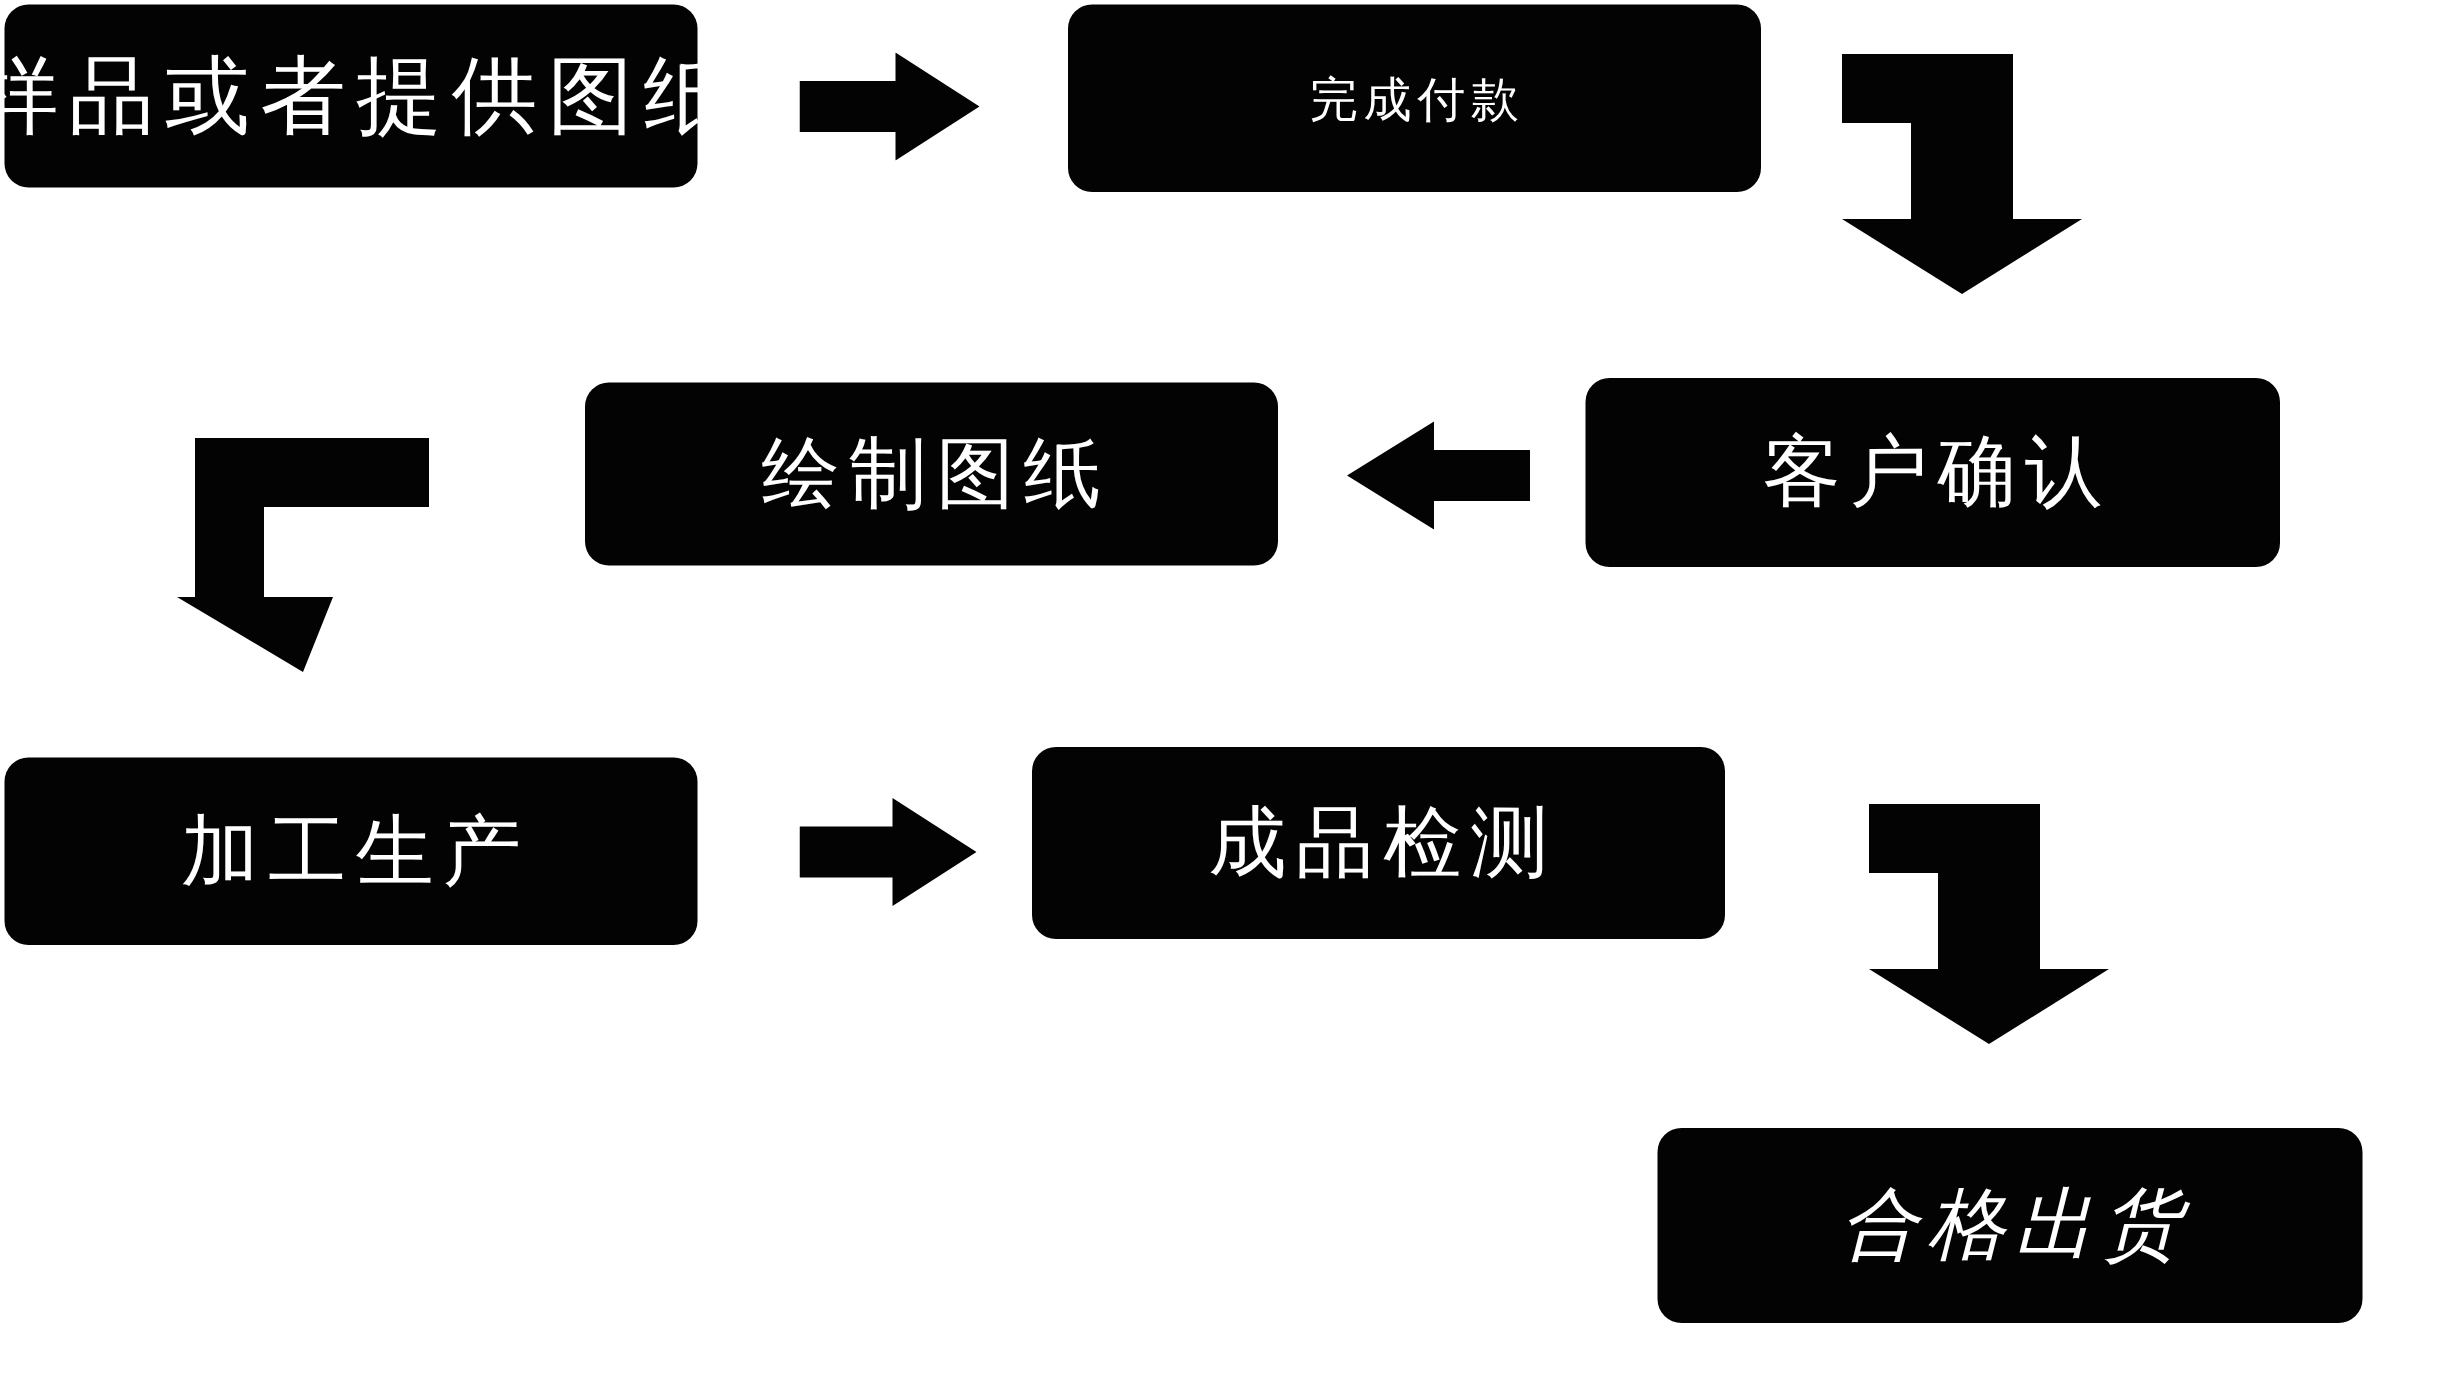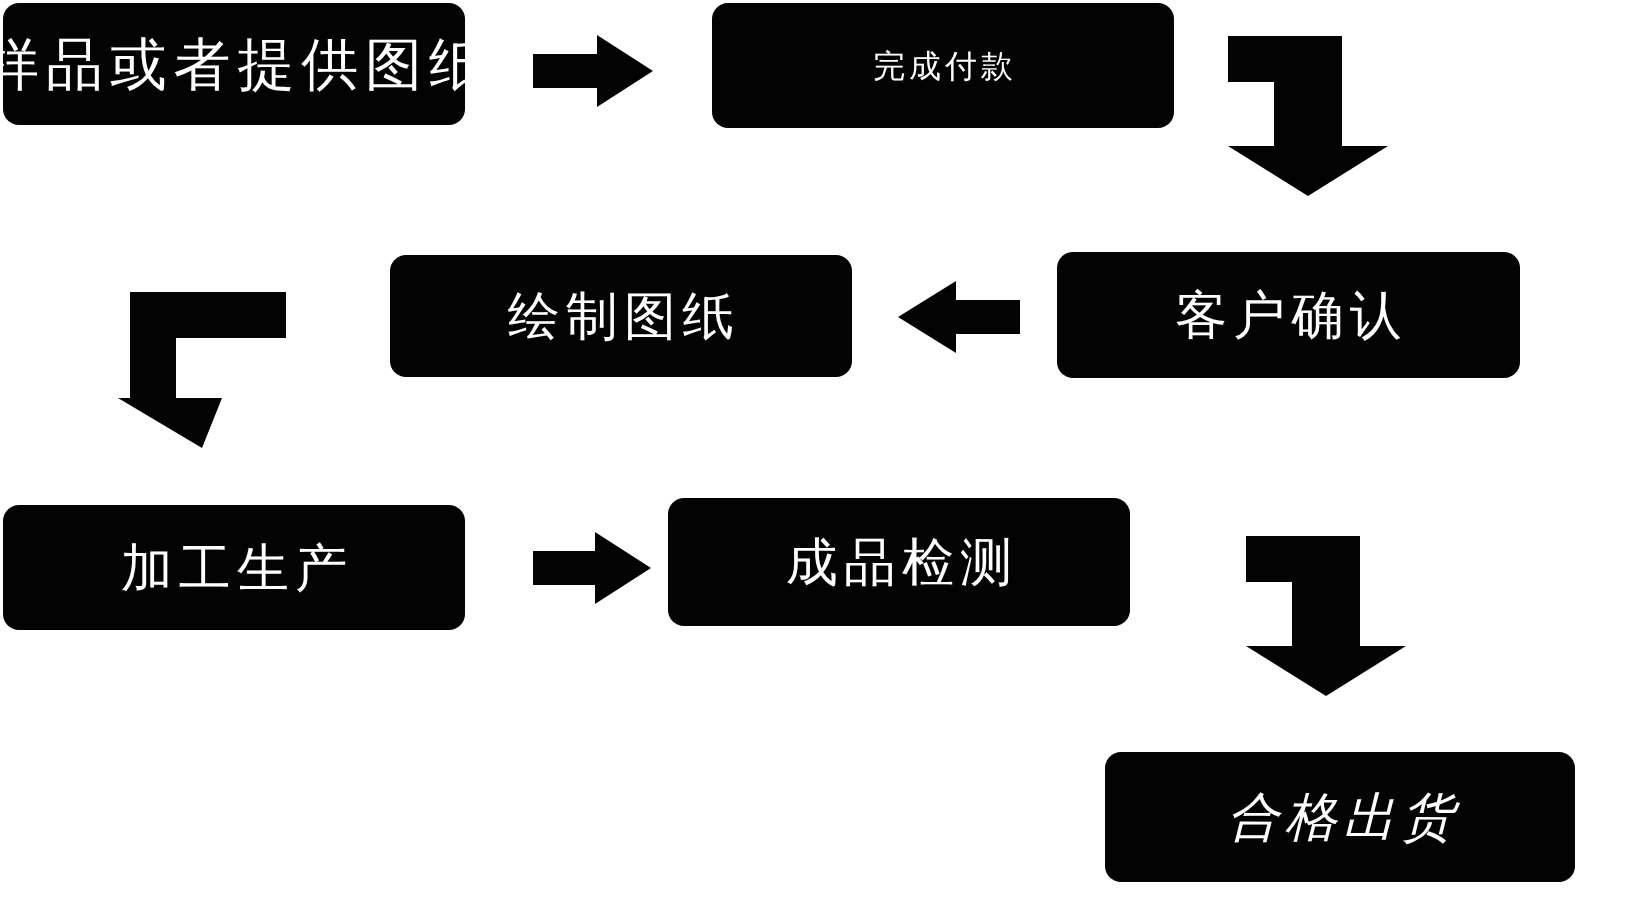--- a/index.html
+++ b/index.html
@@ -33,21 +33,21 @@
   .node .node-label {
     display: block;
     padding-left: 0.12em;
   }
   
   #node-sample      { left: 3px;    top: 3px;   width: 462px; height: 122px; font-size: 57px; }
   #node-payment     { left: 712px;  top: 3px;   width: 462px; height: 125px; font-size: 32px; }
   #node-drawing     { left: 1057px; top: 252px; width: 463px; height: 126px; font-size: 52px; }
   #node-confirm     { left: 390px;  top: 255px; width: 462px; height: 122px; font-size: 52px; }
   #node-production  { left: 3px;    top: 505px; width: 462px; height: 125px; font-size: 52px; }
-  #node-inspection  { left: 668px;  top: 498px; width: 462px; height: 128px; font-size: 52px; }
+  #node-inspection  { left: 688px;  top: 498px; width: 462px; height: 128px; font-size: 52px; }
   #node-shipment    { left: 1105px; top: 752px; width: 470px; height: 130px; font-size: 52px; font-style: italic; }
 
   
   .arrow {
     position: absolute;
     display: block;
   }
   #arrow-sample-to-payment   { left: 533px; top: 35px;  width: 120px; height: 72px; }
   #arrow-payment-to-drawing  { left: 1228px; top: 36px;  width: 160px; height: 160px; }
   #arrow-drawing-to-confirm  { left: 898px; top: 281px; width: 122px; height: 72px; }

